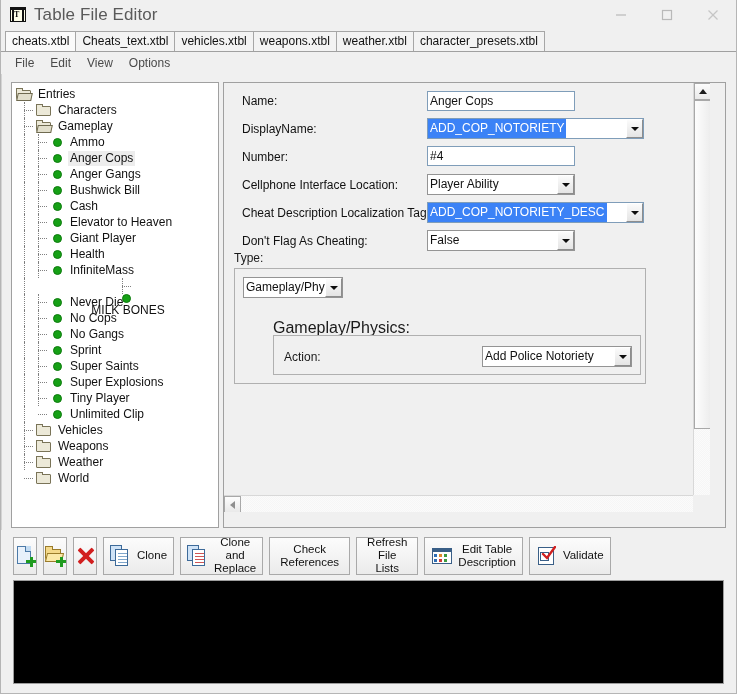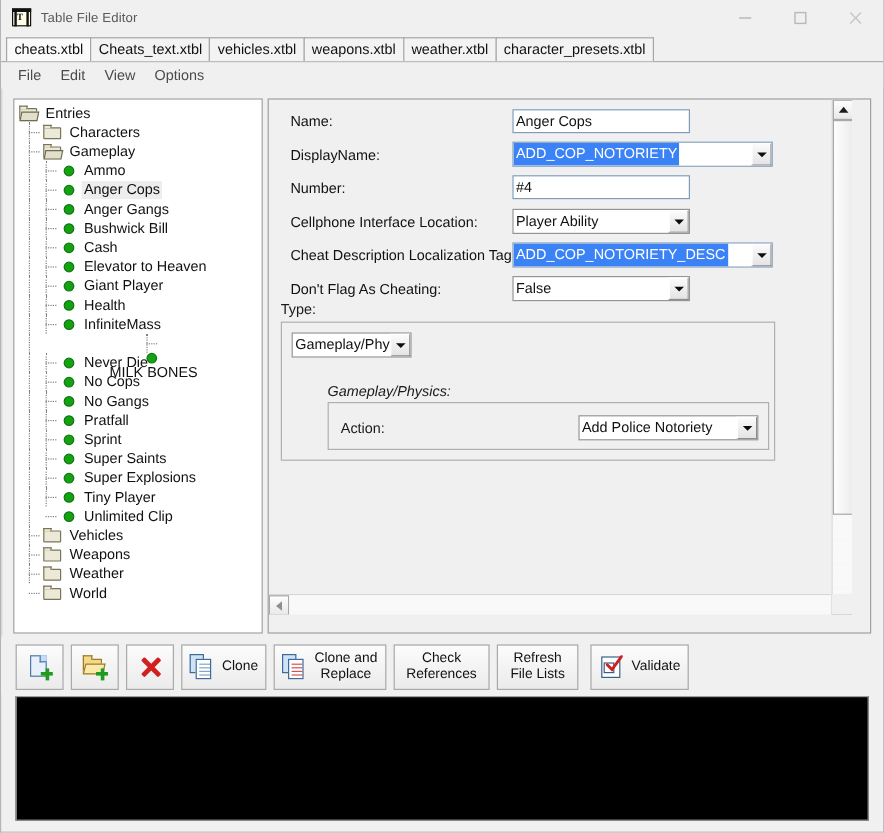--- a/index.html
+++ b/index.html
@@ -39,21 +39,21 @@
     border: 1.5px solid #111;
     background: #fdfde8;
   }
   #app-icon .bar-top {
     position:absolute; left:1px; top:1px; width:16px; height:3px; background:#111;
   }
   #app-icon .leg-l { position:absolute; left:3px; top:4px; width:2px; height:12px; background:#111; }
   #app-icon .leg-r { position:absolute; left:13px; top:4px; width:2px; height:12px; background:#111; }
   #app-icon .tr { position:absolute; left:5px; top:5px; font-size:8px; line-height:8px; color:#111; font-family:"Liberation Serif",serif; font-weight:bold;}
   #title-text {
-    font-size: 11px;
+    font-size: 17px;
     color: #5a5a5a;
     letter-spacing: .1px;
   }
   #win-buttons {
     position: absolute; right: 0; top: 0;
     display: flex; height: 30px;
   }
   .win-btn {
     width: 46px; height: 30px;
     display: flex; align-items: center; justify-content: center;
@@ -273,21 +273,21 @@
     position: absolute;
     left: 10px; top: 185px;
     width: 412px; height: 116px;
     border: 1px solid #b0b0b0;
     background: #f0f0f0;
   }
   #type-combo {
     position: absolute; left: 8px; top: 8px; width: 100px;
   }
   #subgroup-label {
-    position: absolute; left: 38px; top: 50px; font-size: 12px; font-style: italic;
+    position: absolute; left: 38px; top: 50px; font-size: 16px;
   }
   #subgroup {
     position: absolute;
     left: 38px; top: 66px;
     width: 368px; height: 40px;
     border: 1px solid #b0b0b0;
   }
   #action-row {
     position: absolute; left: 10px; top: 10px;
     width: 348px;
@@ -628,26 +628,20 @@
             <div class="node" style="padding-left: 22px;">
               <span class="vstem" style="left: 8px;"></span>
               <span class="dash vline"></span>
               <span class="bullet"></span>
               <span class="label">No Gangs</span>
             </div>
             <div class="node" style="padding-left: 22px;">
               <span class="vstem" style="left: 8px;"></span>
               <span class="dash vline"></span>
               <span class="bullet"></span>
-              <span class="label">Pratfall</span>
-            </div>
-            <div class="node" style="padding-left: 22px;">
-              <span class="vstem" style="left: 8px;"></span>
-              <span class="dash vline"></span>
-              <span class="bullet"></span>
               <span class="label">Sprint</span>
             </div>
             <div class="node" style="padding-left: 22px;">
               <span class="vstem" style="left: 8px;"></span>
               <span class="dash vline"></span>
               <span class="bullet"></span>
               <span class="label">Super Saints</span>
             </div>
             <div class="node" style="padding-left: 22px;">
               <span class="vstem" style="left: 8px;"></span>
@@ -851,20 +845,33 @@
 References</span>
     </div>
 
     <div class="tb-btn" style="padding:0 10px">
       <span>Refresh
 File Lists</span>
     </div>
 
     <div class="tb-spacer"></div>
 
+    <div class="tb-btn">
+      <span class="ic ic-table">
+        <span class="grid"></span><span class="hdr"></span>
+        <span class="cell" style="left:3px;top:9px;background:#2f6fb5"></span>
+        <span class="cell" style="left:8px;top:9px;background:#e08b2a"></span>
+        <span class="cell" style="left:13px;top:9px;background:#3f9b3f"></span>
+        <span class="cell" style="left:3px;top:14px;background:#2f6fb5"></span>
+        <span class="cell" style="left:8px;top:14px;background:#cf3a3a"></span>
+        <span class="cell" style="left:13px;top:14px;background:#3f9b3f"></span>
+      </span>
+      <span>Edit Table
+Description</span>
+    </div>
 
     <div class="tb-btn" style="margin-right:12px">
       <span class="ic ic-check">
         <span class="page3"></span><span class="box"></span>
         <svg class="tick" viewBox="0 0 15 15">
           <path d="M2 8 L6 12 L14 1" fill="none" stroke="#d02020" stroke-width="2.4" stroke-linecap="round"></path>
         </svg>
       </span>
       <span>Validate</span>
     </div>

